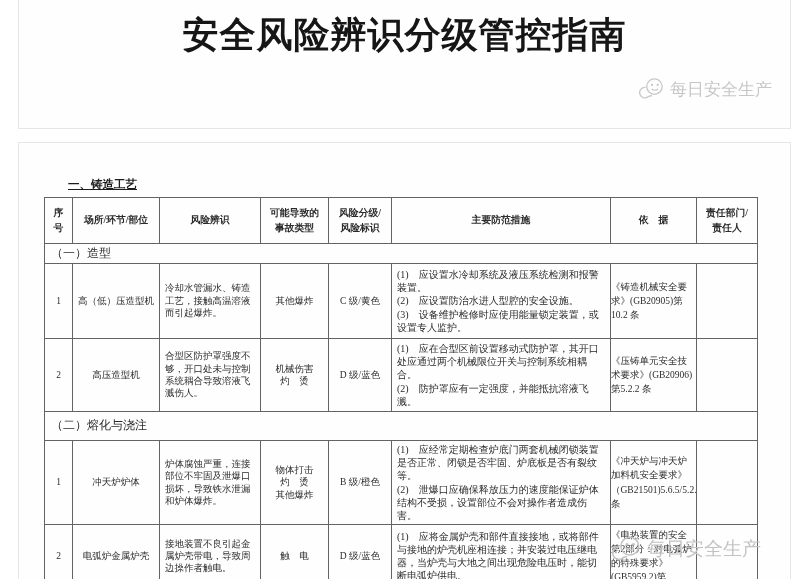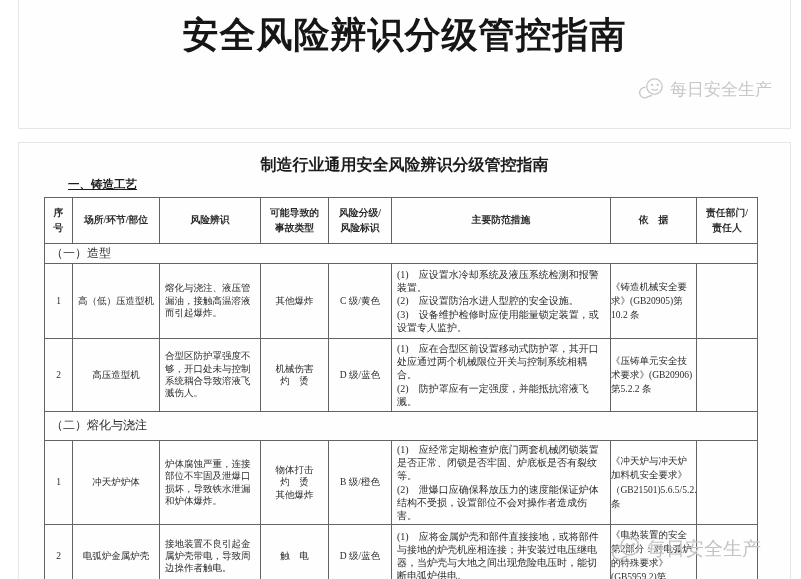--- a/index.html
+++ b/index.html
@@ -55,21 +55,20 @@
         <path d="M8 14 a6.5 6.5 0 1 0 4 11 l4 -1" fill="none" stroke="#c7c7c7" stroke-width="1.6"></path>
         <circle cx="16" cy="11" r="1.4" fill="#c7c7c7"></circle>
         <circle cx="23" cy="11" r="1.4" fill="#c7c7c7"></circle>
         <path d="M15.5 16 q4 3 8 0" fill="none" stroke="#c7c7c7" stroke-width="1.4"></path>
       </svg>
       <span>每日安全生产</span>
     </div>
   </section>
 
   <section class="block block2">
-    <h2 class="doc-title">制造行业通用安全风险辨识分级管控指南</h2>
     <div class="sec-heading">一、铸造工艺</div>
 
     <table class="risk-table">
       <colgroup>
         <col style="width:28px">
           <col style="width:87px">
           <col style="width:101px">
           <col style="width:68px">
         <col style="width:63px">
           <col style="width:219px">
@@ -92,21 +91,21 @@
 责任人</th>
         </tr>
       </thead>
       <tbody>
         <tr class="group-row" style="height:20px">
           <td colspan="8">（一）造型</td>
         </tr>
         <tr style="height:75px">
           <td class="c">1</td>
           <td class="c">高（低）压造型机</td>
-          <td class="l">熔化与浇注、液压管漏油，接触高温溶液而引起爆炸。</td>
+          <td class="l">冷却水管漏水、铸造工艺，接触高温溶液而引起爆炸。</td>
           <td class="c">其他爆炸</td>
           <td class="c">C 级/黄色</td>
           <td class="l measures">(1)　应设置水冷却系统及液压系统检测和报警装置。
 (2)　应设置防治水进人型腔的安全设施。
 (3)　设备维护检修时应使用能量锁定装置，或设置专人监护。</td>
           <td class="l basis">《铸造机械安全要求》(GB20905)第10.2 条</td>
           <td class="c"></td>
         </tr>
         <tr style="height:73px">
           <td class="c">2</td>

